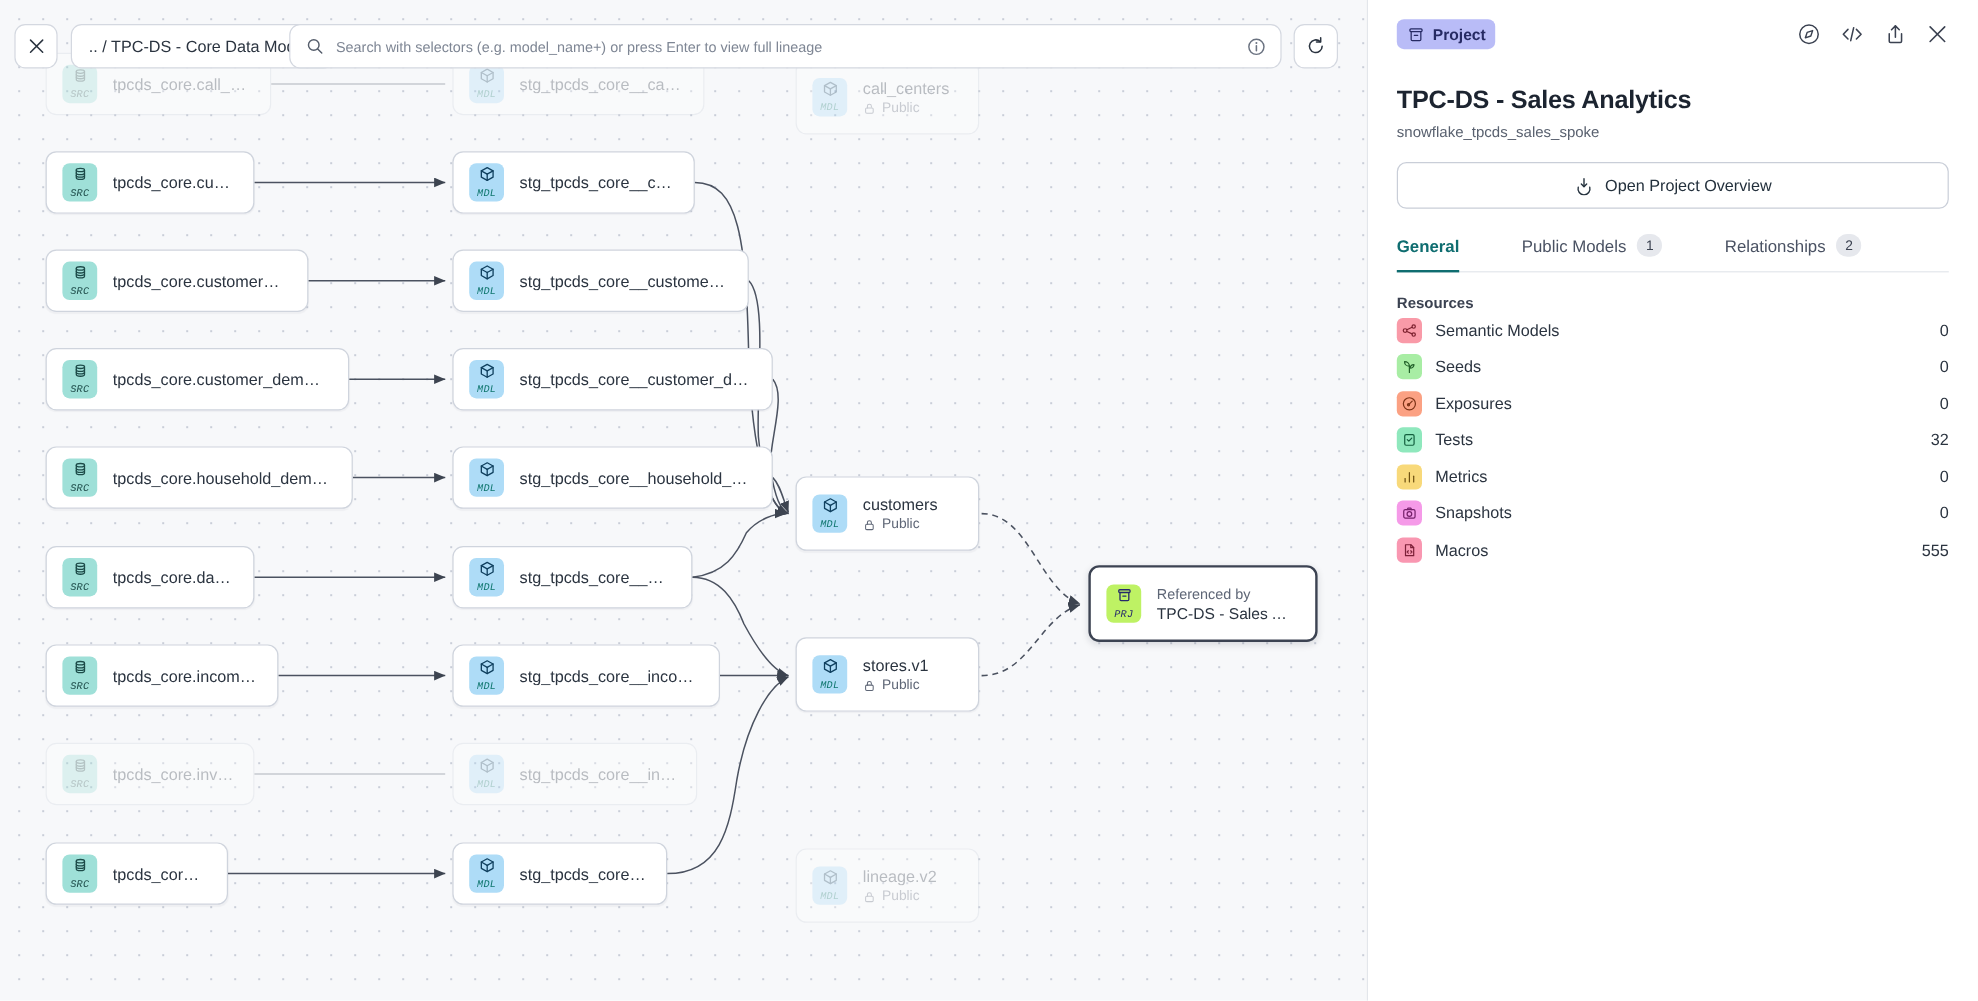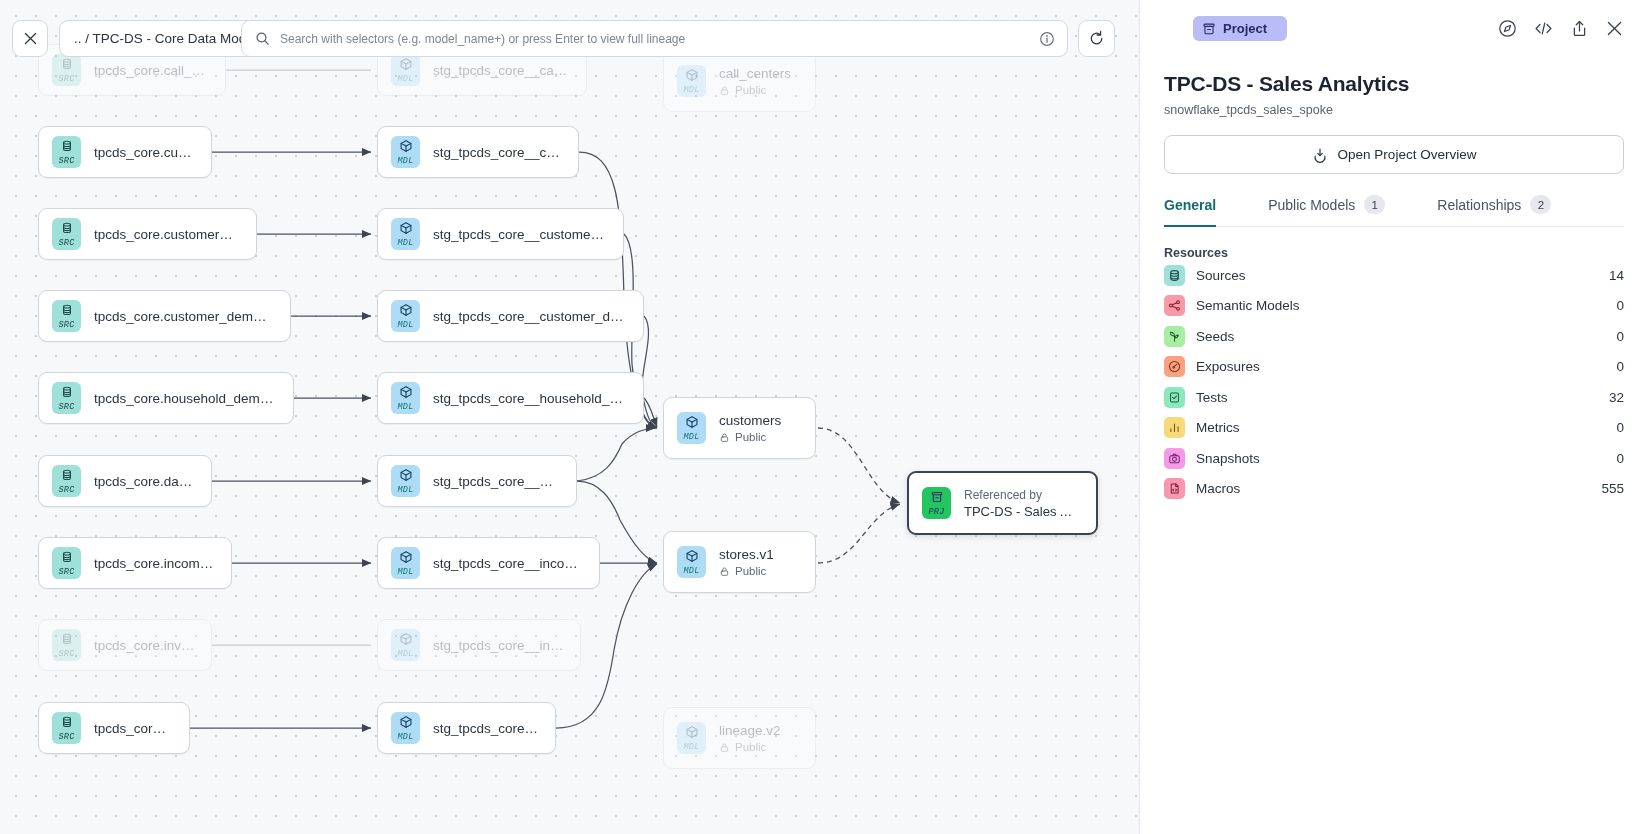--- a/index.html
+++ b/index.html
@@ -81,21 +81,21 @@
   }
   .badge .gl { line-height: 1; display:block; }
   .badge .kind {
     font-family: "Liberation Mono", monospace;
     font-size: 8.5px; letter-spacing: .2px; line-height: 1;
     margin-top: 1px;
     font-style: italic;
   }
   .badge.src { background: #9fe0d8; color: #1d4b49; }
   .badge.mdl { background: #aedcf7; color: #0f766e; }
-  .badge.prj { background: #22c55e; color: #272a6b; }
+  .badge.prj { background: #bef264; color: #272a6b; }
   .node .txt { margin-left: 13px; min-width: 0; }
   .node .title {
     font-size: 13.5px; color: #2b3440; white-space: nowrap;
     overflow: hidden; text-overflow: ellipsis;
   }
   .node .sub {
     display: flex; align-items: center; gap: 5px;
     font-size: 11.5px; color: #5e6676; margin-top: 3px;
   }
   .node .reflabel { font-size: 12px; color: #5e6676; }
@@ -107,22 +107,22 @@
   
   #panel {
     position: relative; width: 509px; height: 834px; flex: 0 0 509px;
     background: #ffffff; border-left: 1px solid #e3e6eb;
     padding: 0 24px;
   }
   #panel-top { display: flex; align-items: center; justify-content: space-between; padding-top: 16px; }
   #project-chip {
     display: inline-flex; align-items: center; gap: 7px;
     background: #b9bcf7; color: #262a63;
-    border-radius: 6px; padding: 5px 20px 5px 9px;
-    font-size: 13px; font-weight: bold; cursor: pointer; margin-left: 29px;
+    border-radius: 6px; padding: 5px 8px 5px 9px;
+    font-size: 13px; font-weight: bold; cursor: pointer;
   }
   #panel-icons { display: flex; align-items: center; gap: 16px; }
   .p-icon { cursor: pointer; display: flex; color: #3b4251; }
   #panel-title {
     font-size: 21px; font-weight: bold; color: #1c2430;
     margin-top: 31px; letter-spacing: -.2px;
   }
   #panel-subtitle { font-size: 12.5px; color: #59616f; margin-top: 7px; }
   #overview-btn {
     margin-top: 18px; width: 100%; height: 39px;
@@ -657,32 +657,20 @@
         </div>
         <div class="tab">
           <span>Relationships</span>
           <span class="cnt">2</span>
         </div>
       </div>
 
     <div id="resources-label">Resources</div>
     <div id="resources-list">
         <div class="res-row">
-          <div class="res-ico" style="background: rgb(159, 224, 216);">
-            <svg width="13" height="13" viewBox="0 0 16 16" fill="none" stroke="#1d4b49" stroke-width="1.25" stroke-linecap="round" stroke-linejoin="round">
-              <ellipse cx="8" cy="3.9" rx="4.6" ry="1.9"></ellipse>
-              <path d="M3.4 3.9 L3.4 12.1 C3.4 13.2 5.5 14 8 14 C10.5 14 12.6 13.2 12.6 12.1 L12.6 3.9"></path>
-              <path d="M3.4 7 C3.4 8.1 5.5 8.9 8 8.9 C10.5 8.9 12.6 8.1 12.6 7"></path>
-              <path d="M3.4 10 C3.4 11.1 5.5 11.9 8 11.9 C10.5 11.9 12.6 11.1 12.6 10"></path>
-            </svg>
-          </div>
-          <div class="res-name">Sources</div>
-          <div class="res-val">14</div>
-        </div>
-        <div class="res-row">
           <div class="res-ico" style="background: rgb(249, 154, 168);">
             <svg width="13" height="13" viewBox="0 0 16 16" fill="none" stroke="#7d2230" stroke-width="1.25" stroke-linecap="round" stroke-linejoin="round">
               <circle cx="3.6" cy="8" r="1.9"></circle>
               <circle cx="12.4" cy="3.9" r="1.7"></circle>
               <circle cx="12.4" cy="12.1" r="1.7"></circle>
               <path d="M5.4 7.1 L10.8 4.6"></path>
               <path d="M5.4 8.9 L10.8 11.4"></path>
             </svg>
           </div>
           <div class="res-name">Semantic Models</div>

